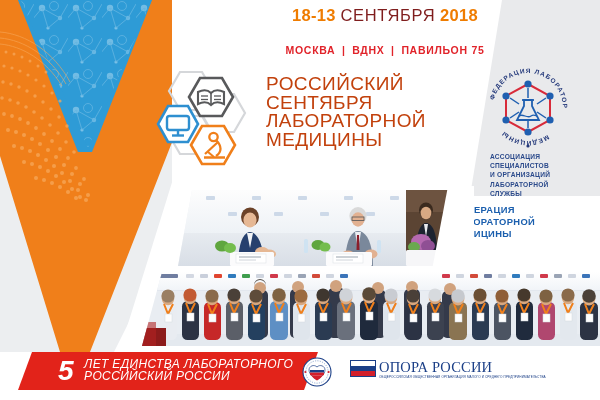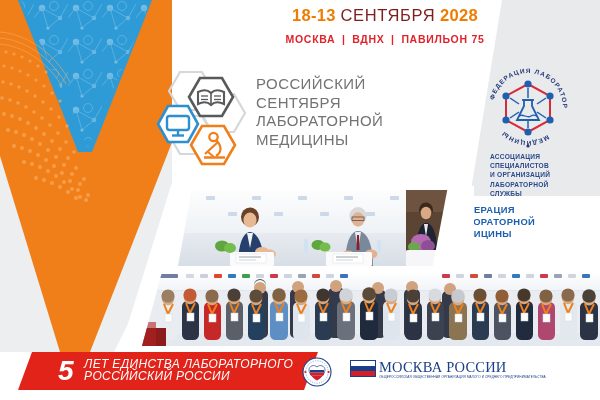--- a/index.html
+++ b/index.html
@@ -12,28 +12,28 @@
   .left-art { position:absolute; left:0; top:0; width:172px; height:352px; overflow:hidden; }
   .left-art .greybg { position:absolute; inset:0; background:#eceef0; }
   .left-art svg { position:absolute; left:0; top:0; }
 
   
   .header-block { position:absolute; left:255px; top:6px; width:260px; text-align:center; }
   .date-line { font-size:16.5px; letter-spacing:.3px; white-space:nowrap; line-height:19px; }
   .d-num  { color:#ef7c00; font-weight:bold; }
   .d-mon  { color:#7f1d1d; font-weight:normal; letter-spacing:.6px; }
   .d-year { color:#ef7c00; font-weight:bold; }
-  .place-line { margin-top:8px; font-size:10.5px; font-weight:bold; color:#e1232a;
+  .place-line { margin-top:19px; font-size:10.5px; font-weight:bold; color:#e1232a;
                 letter-spacing:.7px; white-space:nowrap; line-height:13px; }
   .place-line .sep { color:#e1232a; font-weight:bold; padding:0 3px; }
 
   
   .congress { position:absolute; left:150px; top:68px; display:flex; align-items:flex-start; }
   .hexgroup { width:106px; height:108px; flex:none; }
-  .congress-title { margin-top:7px; color:#737373; font-size:15px;
+  .congress-title { margin-left:10px; margin-top:7px; color:#c2410c; font-size:19px;
                     font-weight:normal; line-height:18.6px; letter-spacing:.4px; white-space:nowrap; }
 
   
   .right-panel { position:absolute; left:470px; top:0; width:130px; height:196px; overflow:hidden; }
   .right-panel .panel-bg { position:absolute; inset:0; background:#e9eaec;
       clip-path:polygon(32px 0, 130px 0, 130px 196px, 0 196px); }
   .fed-emblem { position:absolute; left:12px; top:62px; width:92px; height:92px; }
   .assoc-text { position:absolute; left:20px; top:152px; width:110px; color:#2b4a8b;
                 font-size:6.6px; font-weight:bold; line-height:9.2px; letter-spacing:.25px; }
 
@@ -227,21 +227,21 @@
     </svg>
   </div>
 
   <div class="wedge" style="left:118px;top:176px;width:80px;height:180px;
               clip-path:polygon(56px 0,80px 0,80px 180px,0 180px);"></div>
 
   <div class="header-block">
     <div class="date-line">
       <span class="d-num">18-13</span>
       <span class="d-mon">СЕНТЯБРЯ</span>
-      <span class="d-year">2028</span>
+      <span class="d-year">2018</span>
     </div>
     <div class="place-line">
       <span>МОСКВА</span>
       <span class="sep">|</span>
       <span>ВДНХ</span>
       <span class="sep">|</span>
       <span>ПАВИЛЬОН 75</span>
     </div>
   </div>
 
@@ -656,21 +656,21 @@
       </svg>
     </div>
 
     <div class="bl-item" style="left:54px;top:8px;display:flex;align-items:flex-start;">
       <div class="opora-flag">
         <i style="top:0;background:#ffffff;"></i>
         <i style="top:33.33%;background:#1b3f87;"></i>
         <i style="top:66.66%;background:#d31f2b;"></i>
       </div>
       <div style="margin-left:3px;">
-        <div class="opora-name">МОСКВА РОССИИ</div>
+        <div class="opora-name">ОПОРА РОССИИ</div>
         <div class="opora-sub" style="max-width:170px;overflow:hidden;">ОБЩЕРОССИЙСКАЯ ОБЩЕСТВЕННАЯ ОРГАНИЗАЦИЯ МАЛОГО И СРЕДНЕГО ПРЕДПРИНИМАТЕЛЬСТВА</div>
       </div>
     </div>
 
   </div>
 
   <div class="wedge" style="left:0;top:390px;width:600px;height:10px;"></div>
 
 </div>
 

